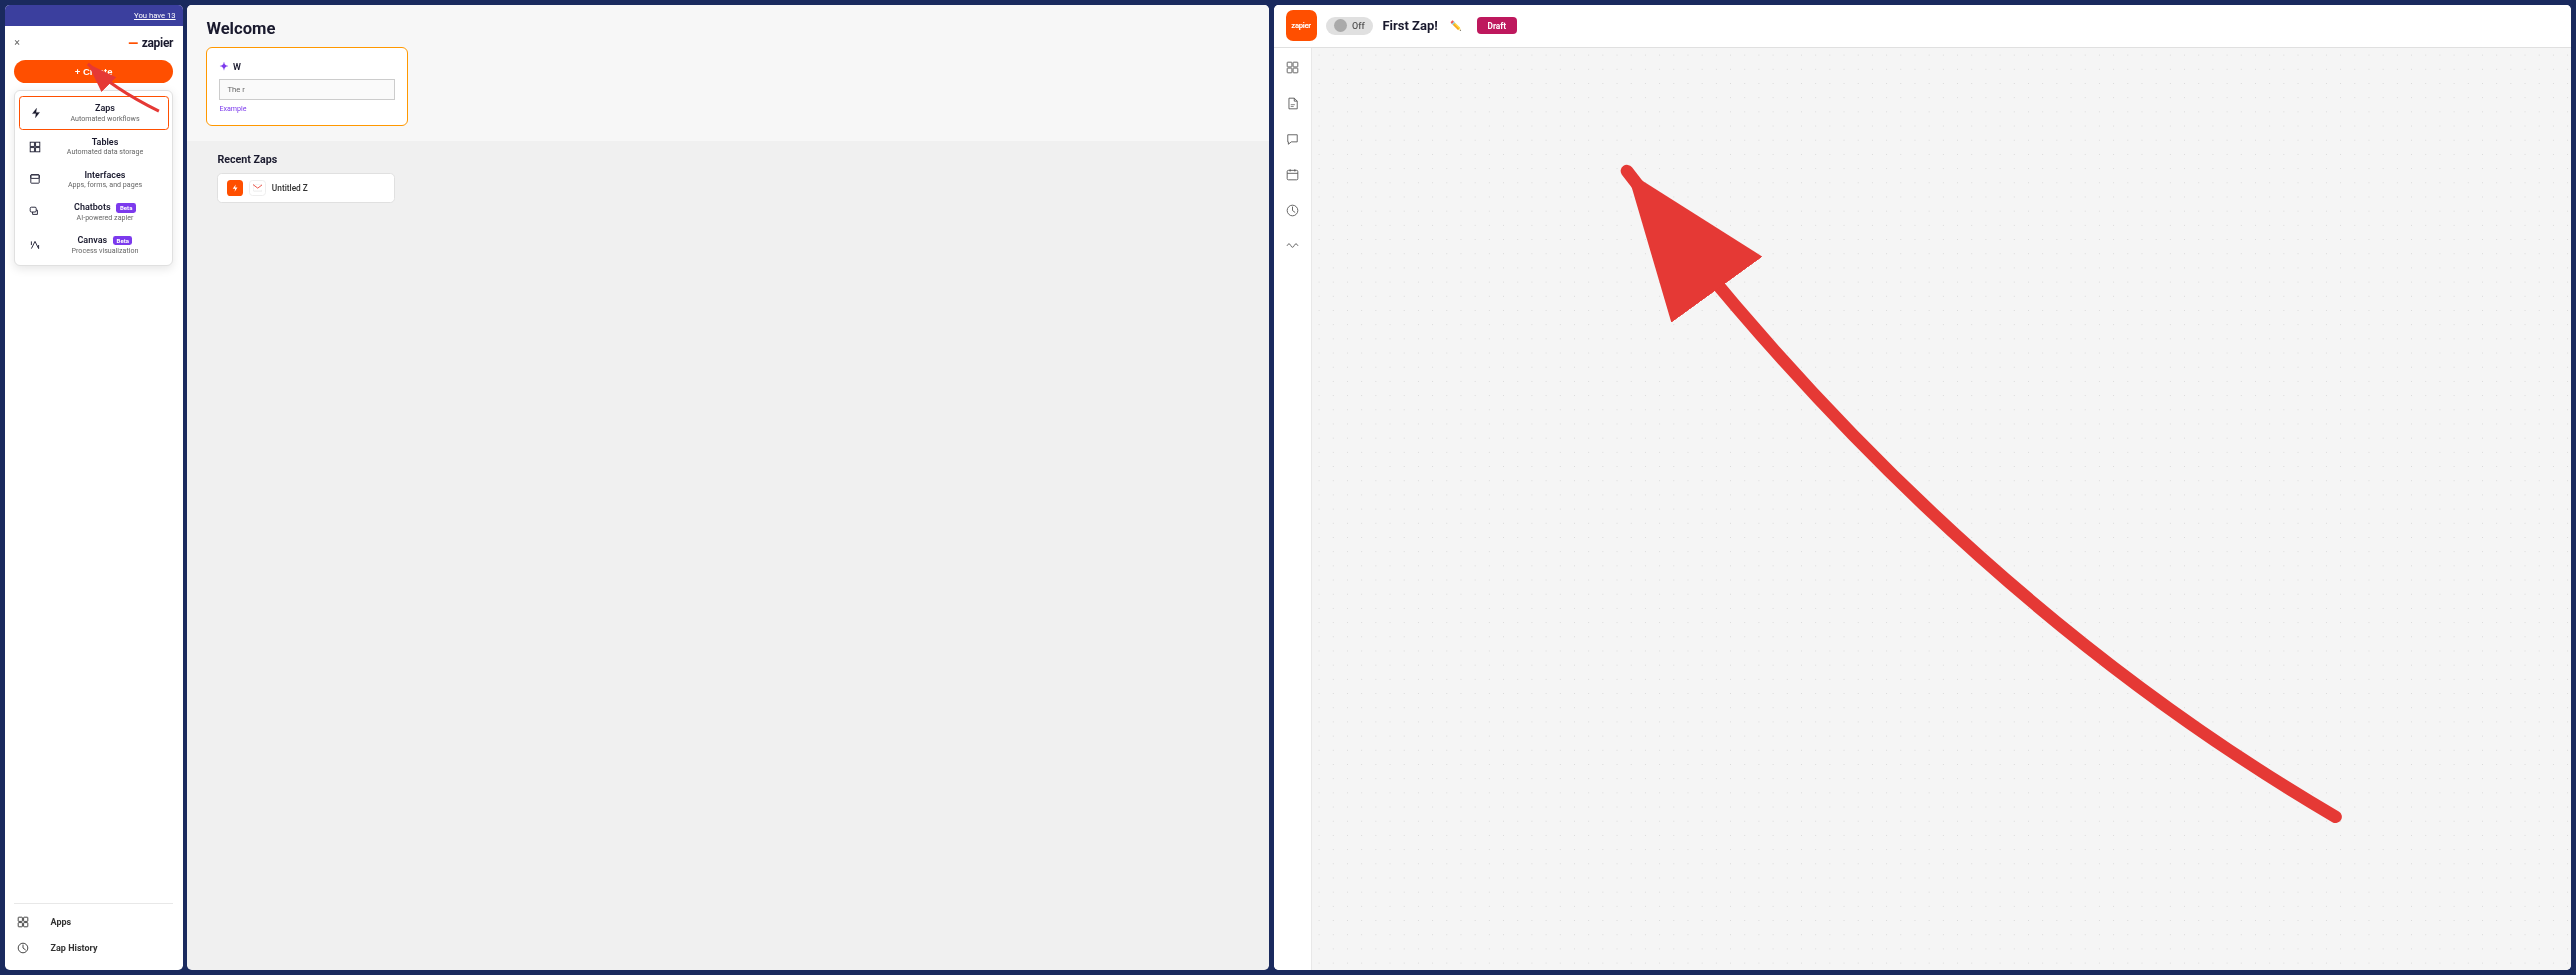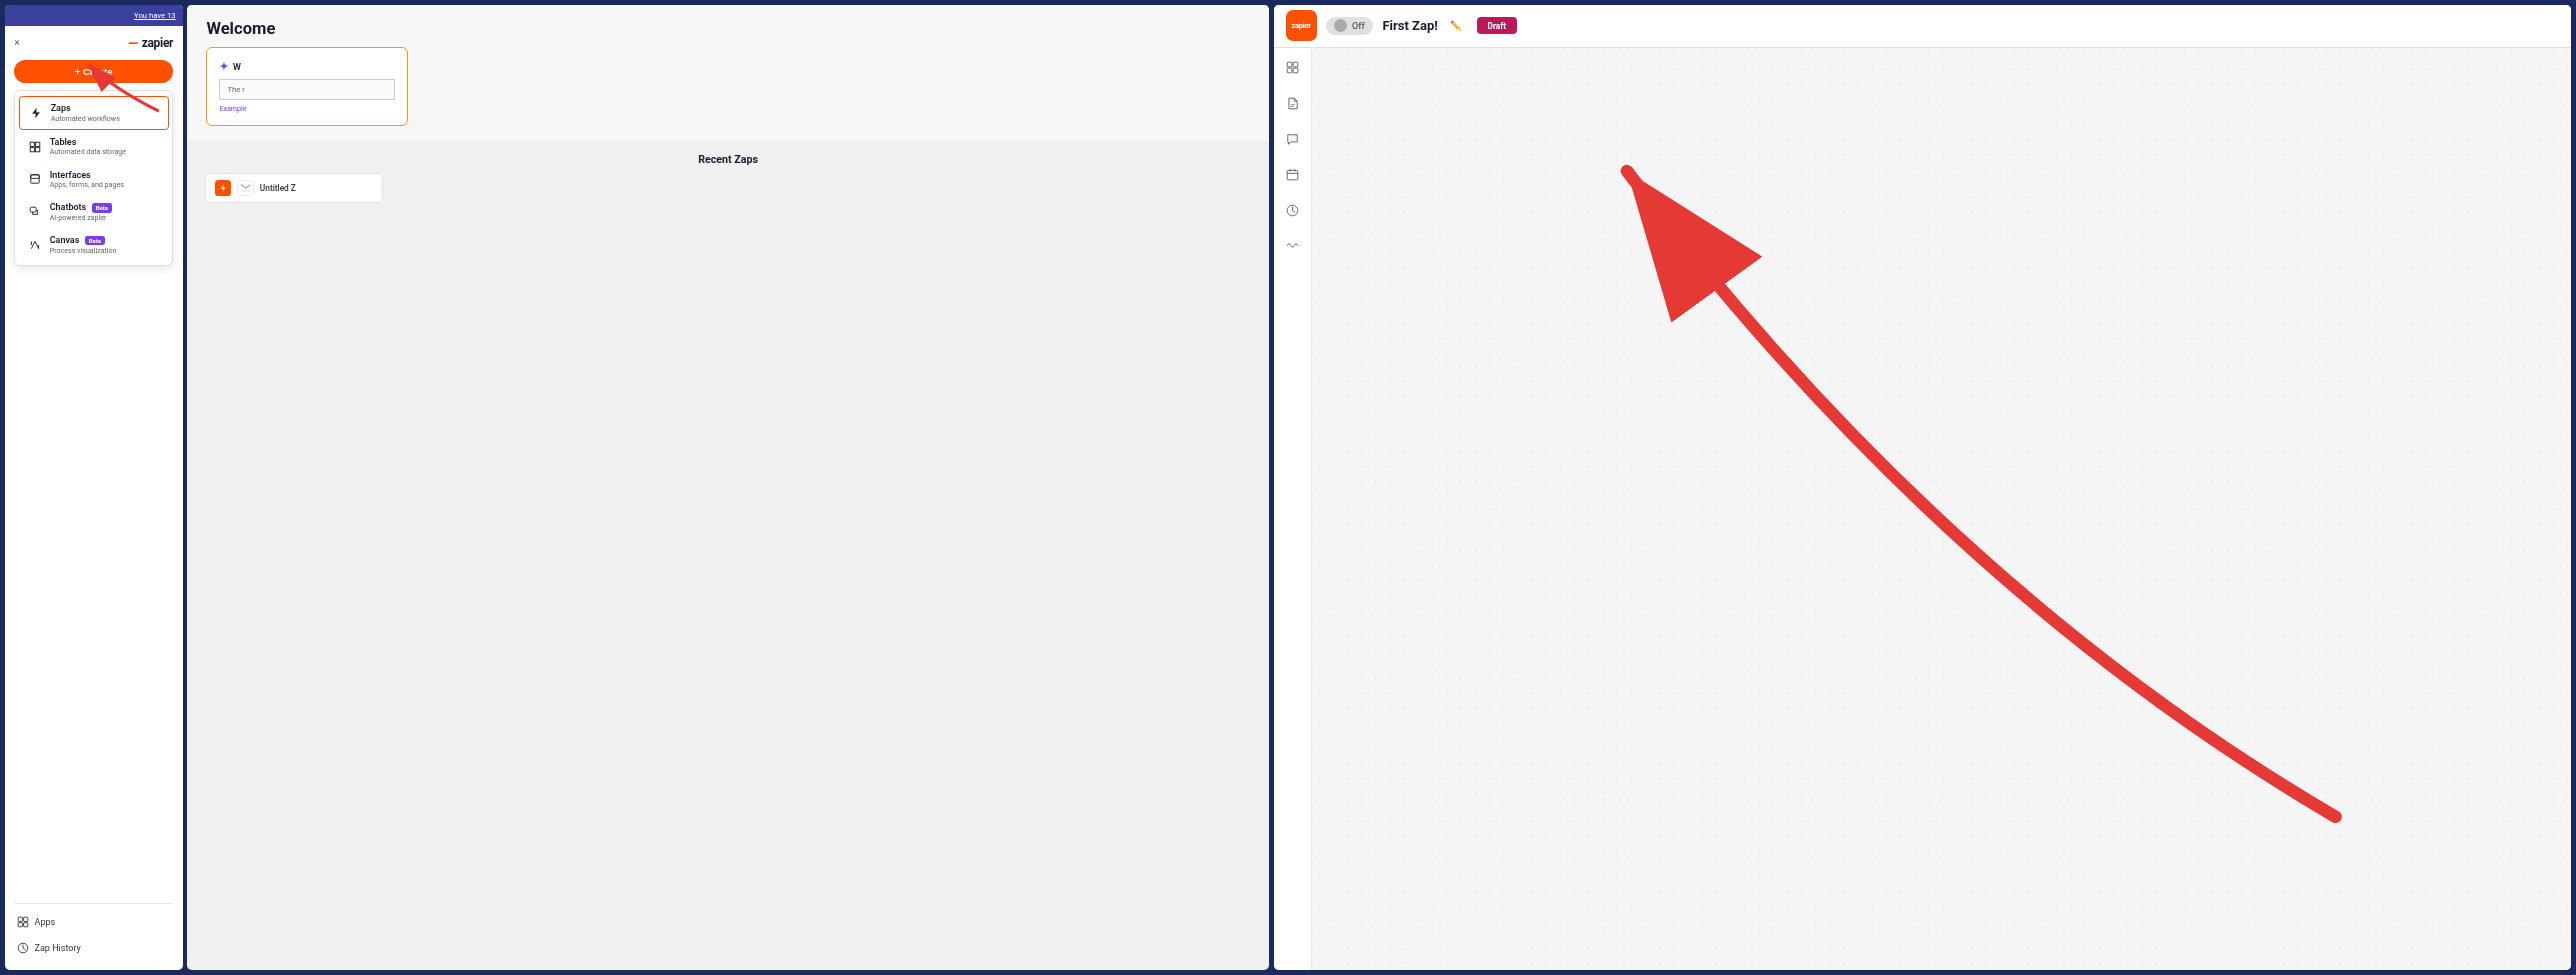--- a/index.html
+++ b/index.html
@@ -99,20 +99,21 @@
     }
 
     
     .dropdown-menu {
       background: #fff;
       border: 0.9px solid #e0e0e0;
       border-radius: 6px;
       padding: 3.6px 0;
       margin-bottom: 9.5px;
       box-shadow: 0 2.4px 9.5px rgba(0,0,0,0.10);
+      text-align: center;
     }
 
     .menu-item {
       display: flex;
       align-items: center;
       padding: 6px 8.3px;
       cursor: pointer;
       border-radius: 3.6px;
       margin: 1.2px 3.6px;
       position: relative;
@@ -163,26 +164,26 @@
     
     .sidebar-bottom {
       margin-top: auto;
       padding-top: 4.7px;
       border-top: 0.6px solid #e8e8e8;
     }
 
     .sidebar-nav-item {
       display: flex;
       align-items: center;
-      gap: 6px;
+      gap: 22px;
       padding: 7.1px 2.4px;
       cursor: pointer;
       color: #333;
       font-size: 9px;
-      font-weight: 400;
+      font-weight: 700;
     }
 
     
     .main-area {
       flex: 1;
       background: #f0f0f0;
       border-radius: 4.7px;
       overflow: hidden;
       display: flex;
       flex-direction: column;
@@ -239,22 +240,21 @@
       background: #fafafa;
       margin-bottom: 4.7px;
     }
 
     .example-text {
       font-size: 7.1px;
       color: #7c3aed;
     }
 
     .recent-section {
-      padding: 12px 18px;
-      text-align: center;
+      padding: 12px 30px;
     }
 
     .recent-title {
       font-size: 10.7px;
       font-weight: 700;
       color: #1a1a2e;
       margin-bottom: 7.1px;
     }
 
     .zap-item {

